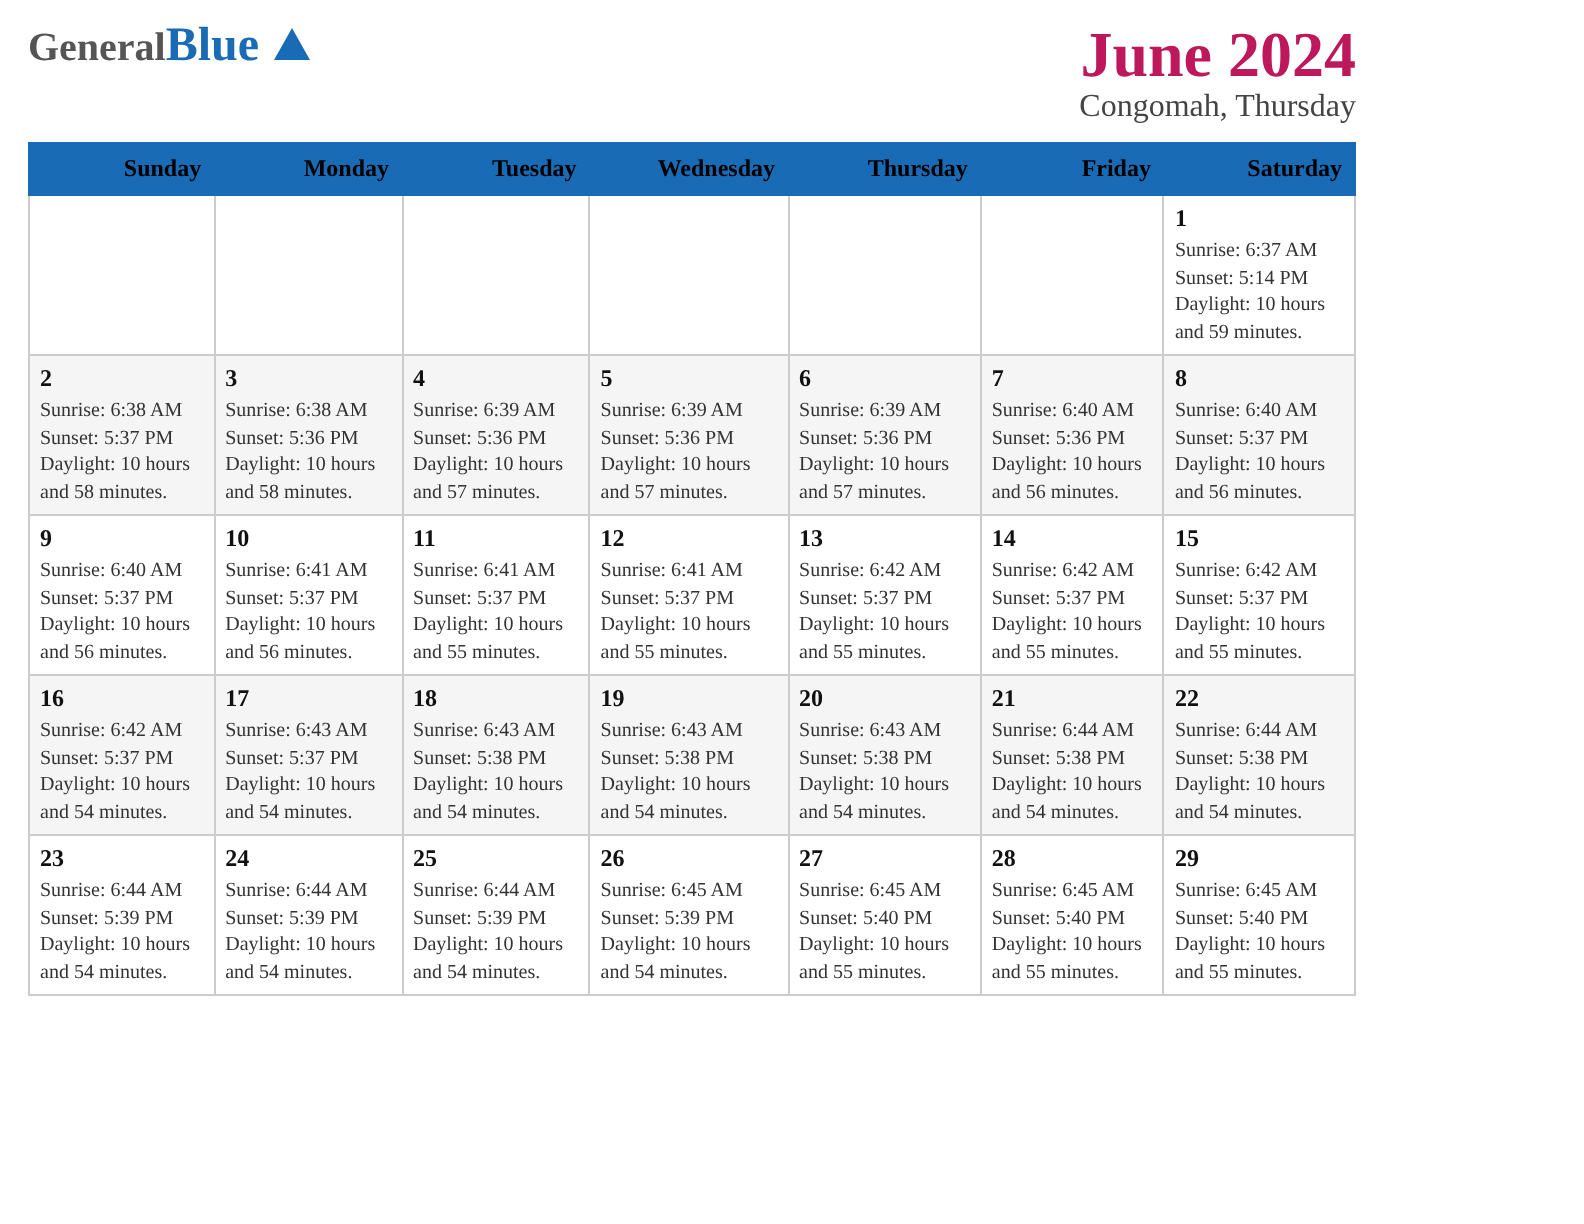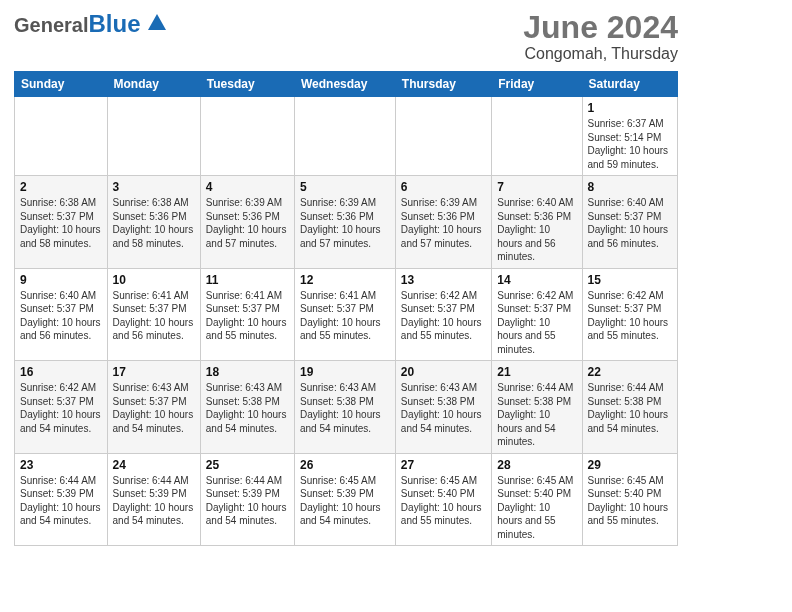--- a/index.html
+++ b/index.html
@@ -6,54 +6,55 @@
     body {
       font-family: Arial, sans-serif;
       background: #fff;
       width: 792px;
       height: 612px;
       overflow: hidden;
     }
     .page {
       width: 692px;
       padding: 10px 14px;
+      font-family: Liberation Serif, serif;
     }
     .header {
       display: flex;
       justify-content: space-between;
       align-items: flex-start;
       margin-bottom: 8px;
     }
     .logo {
       display: flex;
       flex-direction: column;
       align-items: flex-start;
     }
     .title-block {
       text-align: right;
     }
     .month-title {
       font-size: 32px;
       font-weight: bold;
-      color: #737373;
+      color: #be185d;
       line-height: 1.1;
     }
     .location-title {
       font-size: 16px;
       color: #444;
     }
     .calendar-table {
       width: 100%;
       border-collapse: collapse;
       font-size: 10.5px;
     }
     .calendar-table th {
       background: #1a6bb5;
-      color: #ffffff;
-      text-align: left;
+      color: #000000;
+      text-align: right;
       padding: 5px 6px;
       font-size: 12px;
       border: 1px solid #1a6bb5;
     }
     .calendar-table td {
       border: 1px solid #ccc;
       vertical-align: top;
       padding: 4px 5px;
       width: 113px;
       min-height: 70px;

